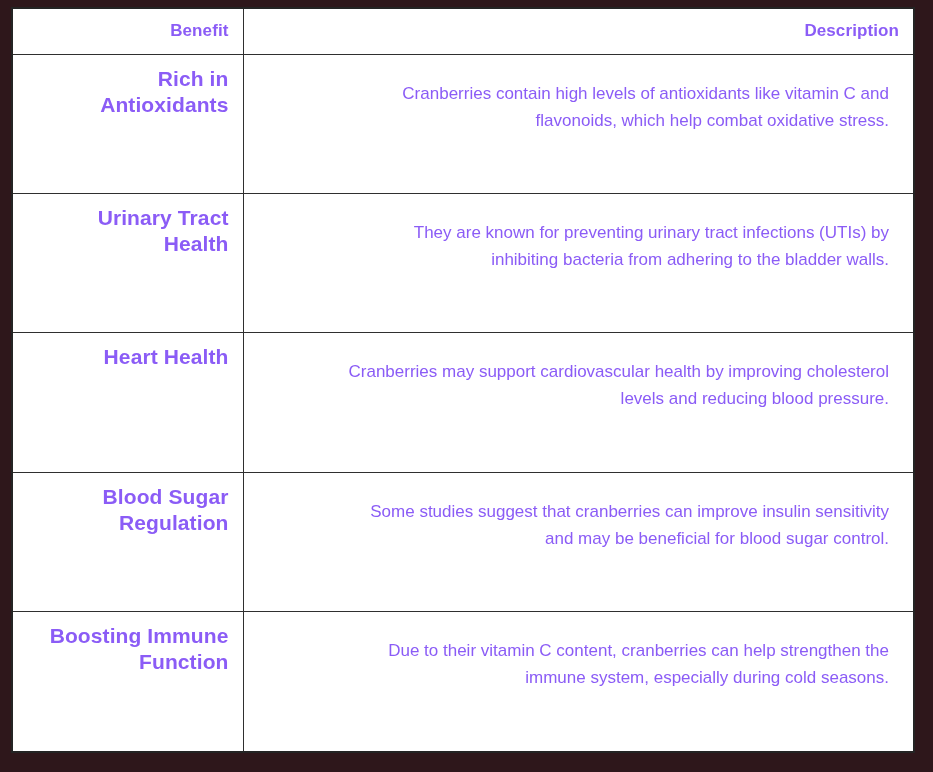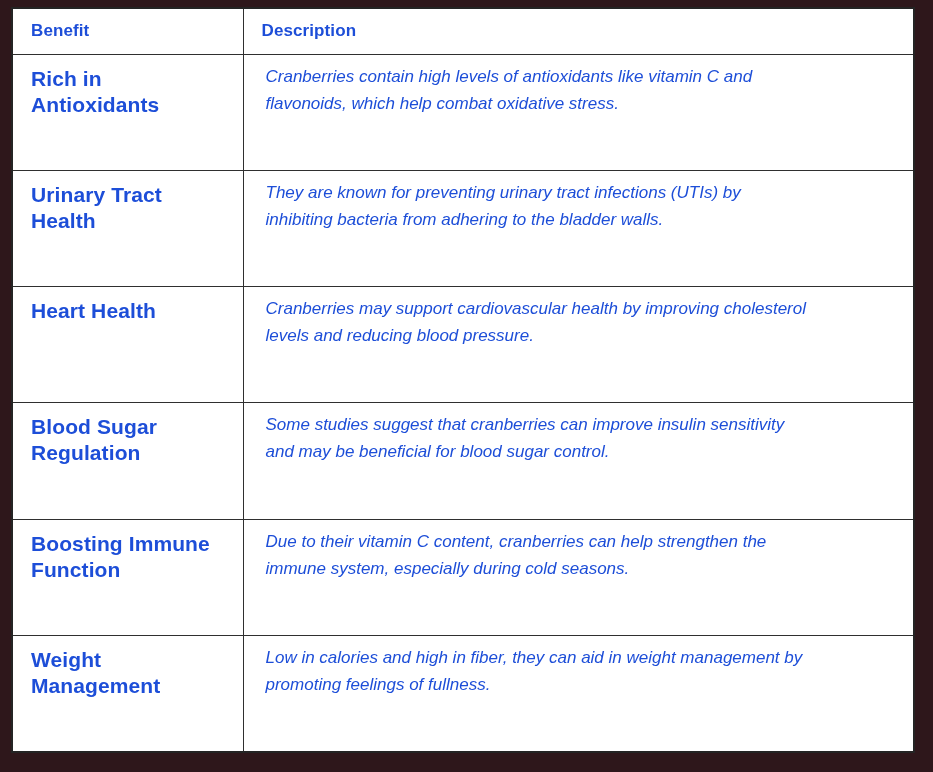--- a/index.html
+++ b/index.html
@@ -15,22 +15,22 @@
     width: 904px;
     height: 746px;
     border-collapse: collapse;
     background: #ffffff;
     table-layout: fixed;
     border: 2px solid #242424;
   }
   th, td {
     border: 1.5px solid #2f2f2f;
     vertical-align: top;
-    text-align: left;
-    color: #1d4ed8;
+    text-align: right;
+    color: #8b5cf6;
     box-sizing: border-box;
   }
   thead tr { height: 46px; }
   th {
     font-size: 17px;
     font-weight: bold;
     padding: 12px 14px 8px 18px;
     letter-spacing: 0.1px;
   }
   tbody tr { height: 77px; }
@@ -38,23 +38,22 @@
     font-weight: bold;
     font-size: 21px;
     line-height: 26px;
     padding: 11px 14px 8px 18px;
     white-space: pre-line;
     letter-spacing: 0.1px;
   }
   td.desc {
     font-size: 17px;
     line-height: 27px;
-    padding: 8px 24px 8px 22px;
+    padding: 25px 24px 8px 22px;
     white-space: pre-line;
-    font-style: italic;
   }
 </style>
 </head>
 <body>
 
 <table class="benefits">
   <colgroup>
     <col style="width:231px">
     <col>
   </colgroup>
@@ -92,21 +91,15 @@
 and may be beneficial for blood sugar control.</td>
   </tr>
 
   <tr>
     <td class="benefit">Boosting Immune
 Function</td>
     <td class="desc">Due to their vitamin C content, cranberries can help strengthen the
 immune system, especially during cold seasons.</td>
   </tr>
 
-  <tr>
-    <td class="benefit">Weight
-Management</td>
-    <td class="desc">Low in calories and high in fiber, they can aid in weight management by
-promoting feelings of fullness.</td>
-  </tr>
 
 </tbody>
 </table>
 
 </body></html>

